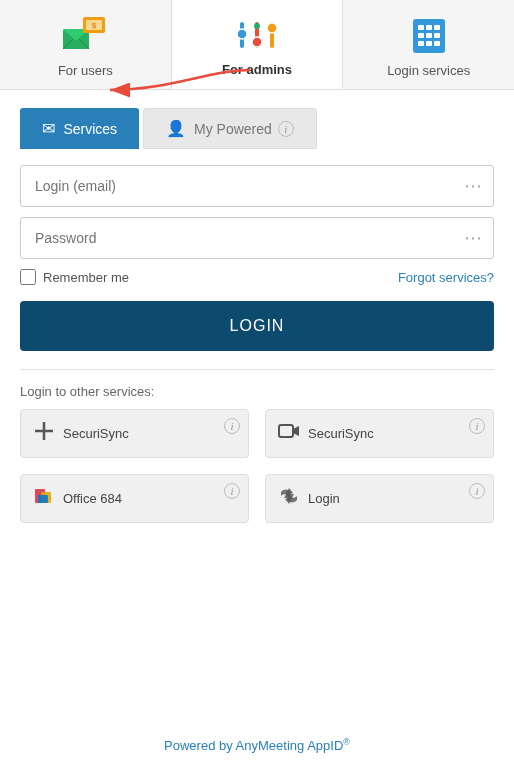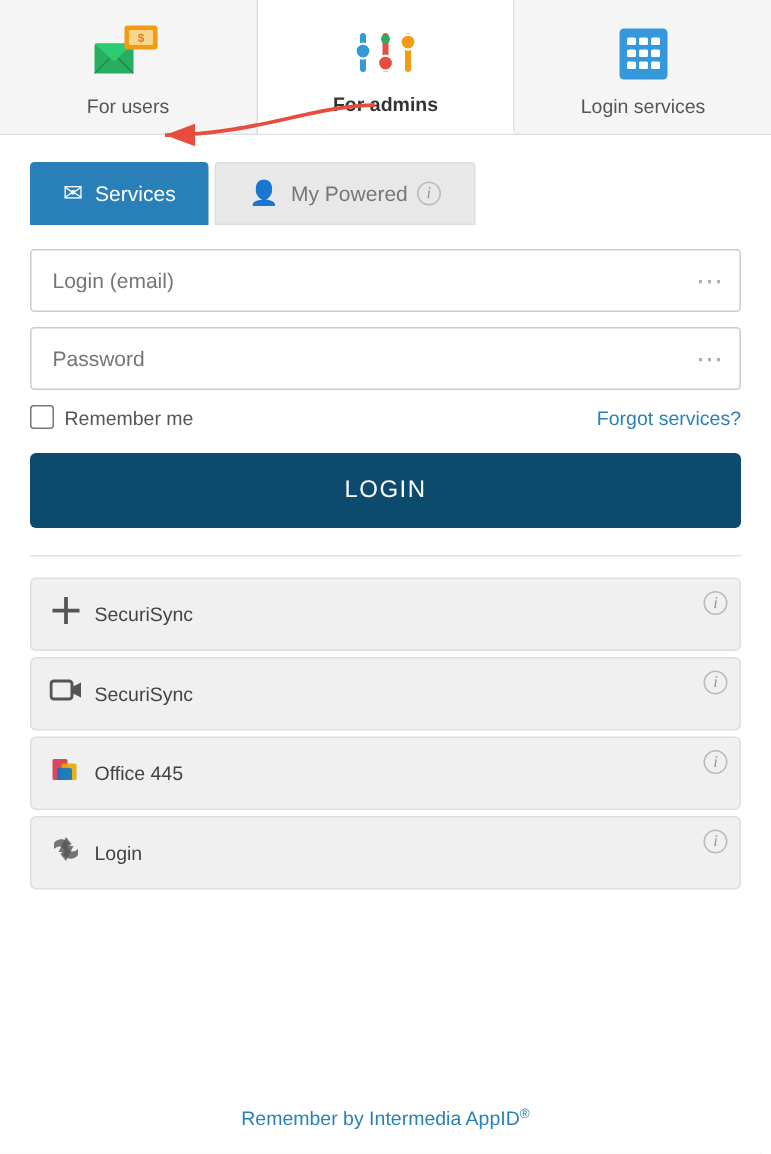--- a/index.html
+++ b/index.html
@@ -177,22 +177,22 @@
     .other-services {
       padding: 14px 20px 0;
     }
     .other-services-label {
       font-size: 13px;
       color: #666;
       margin-bottom: 10px;
     }
     .services-grid {
       display: grid;
-      grid-template-columns: 1fr;
-      gap: 4px;
+      grid-template-columns: 1fr 1fr;
+      gap: 16px;
     }
     .service-btn {
       display: flex;
       align-items: center;
       padding: 10px 12px;
       background: #f0f0f0;
       border: 1px solid #ddd;
       border-radius: 4px;
       cursor: pointer;
       font-size: 13px;
@@ -340,20 +340,21 @@
       </div>
       <a class="forgot-link">Forgot services?</a>
     </div>
 
     <button class="login-btn">LOGIN</button>
   </div>
 
   <hr class="divider">
 
   <div class="other-services">
+    <div class="other-services-label">Login to other services:</div>
 
     <div class="services-grid">
 
       <div class="service-btn">
         <span class="service-icon">
           <svg width="22" height="22" viewBox="0 0 22 22">
             <line x1="11" y1="2" x2="11" y2="20" stroke="#555" stroke-width="2.5"></line>
             <line x1="2" y1="11" x2="20" y2="11" stroke="#555" stroke-width="2.5"></line>
           </svg>
         </span>
@@ -373,36 +374,36 @@
       </div>
 
       <div class="service-btn">
         <span class="service-icon">
           <svg width="22" height="22" viewBox="0 0 22 22">
             <rect x="2" y="4" width="10" height="14" rx="1" fill="#d0021b" opacity="0.7"></rect>
             <rect x="8" y="7" width="10" height="11" rx="1" fill="#e8a600" opacity="0.9"></rect>
             <rect x="5" y="10" width="10" height="8" rx="1" fill="#0078d4" opacity="0.85"></rect>
           </svg>
         </span>
-        <span>Office 445</span>
+        <span>Office 684</span>
         <span class="service-info info-icon">i</span>
       </div>
 
       <div class="service-btn">
         <span class="service-icon">
           <svg width="22" height="22" viewBox="0 0 22 22">
 
             <path d="M11,3 L15,8 L12,8 C12,13 16,14 19,11 L19,15 C16,19 10,18 8,13 L6,13 Z" fill="#555" opacity="0.8"></path>
             <path d="M11,19 L7,14 L10,14 C10,9 6,8 3,11 L3,7 C6,3 12,4 14,9 L16,9 Z" fill="#555" opacity="0.8"></path>
           </svg>
         </span>
         <span>Login</span>
         <span class="service-info info-icon">i</span>
       </div>
 
     </div>
   </div>
 
   <div class="footer">
-    <span>Remember by Intermedia AppID</span><sup>®</sup>
+    <span>Powered by AnyMeeting AppID</span><sup>®</sup>
   </div>
 
 </div>
 
 </body></html>

